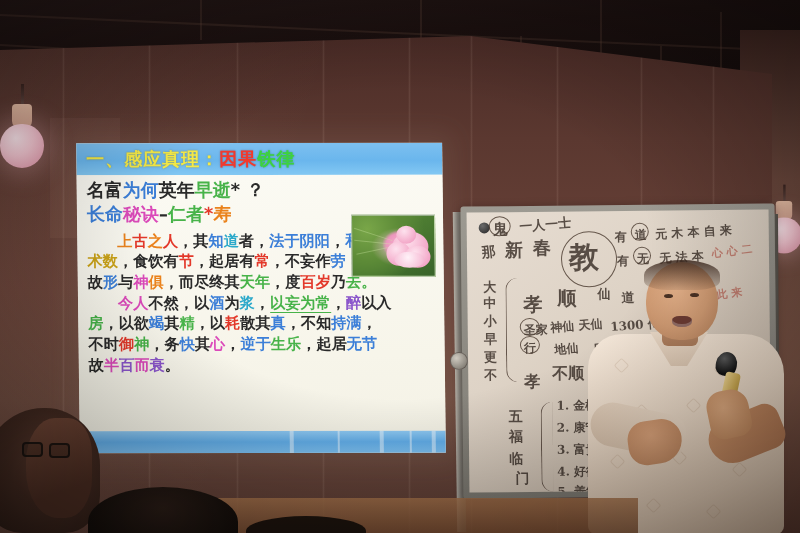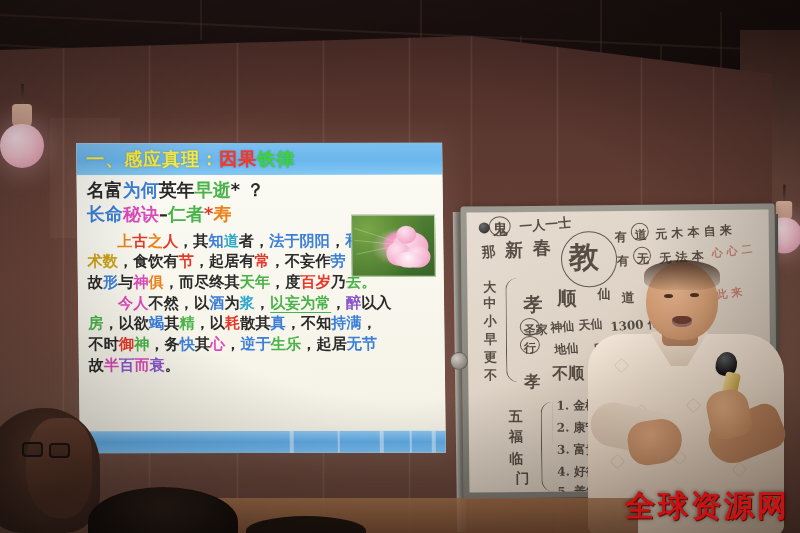--- a/index.html
+++ b/index.html
@@ -527,14 +527,13 @@
   <div class="aud-left-face"></div>
   <div class="aud-glasses">
     <i style="left:0;top:0;"></i>
       <i style="left:27px;top:1px;"></i>
   </div>
   <div class="aud-mid"></div>
   <div class="aud-right-dark"></div>
 
   <div class="vignette"></div>
 
-  <div class="watermark">全球资源网</div>
 </div>
 
 </body></html>

